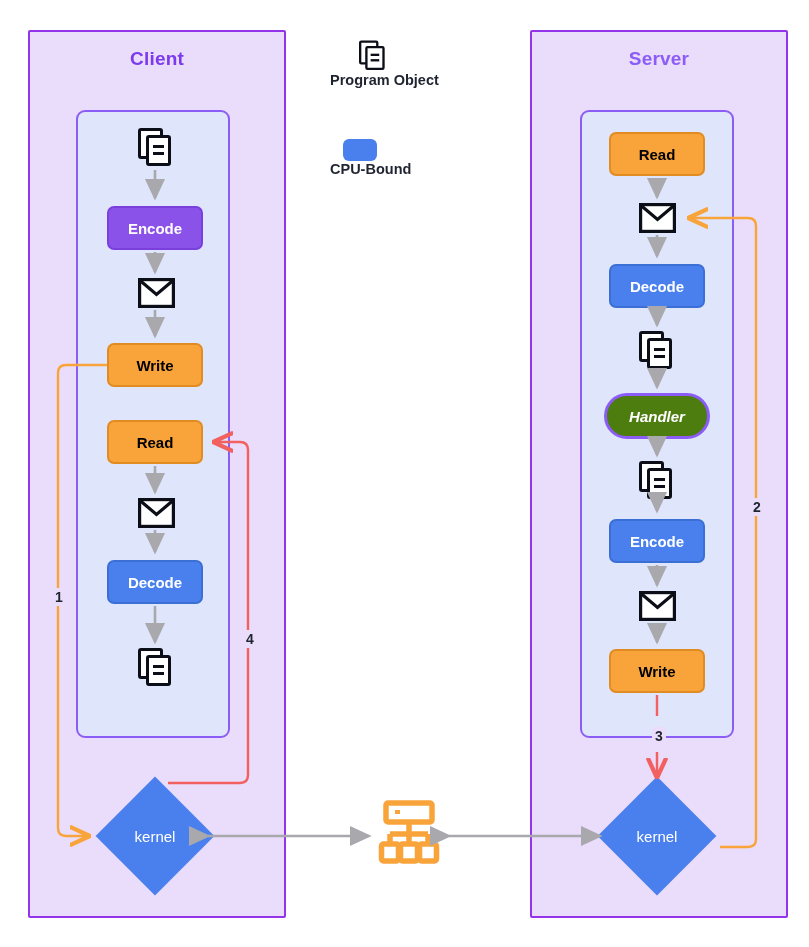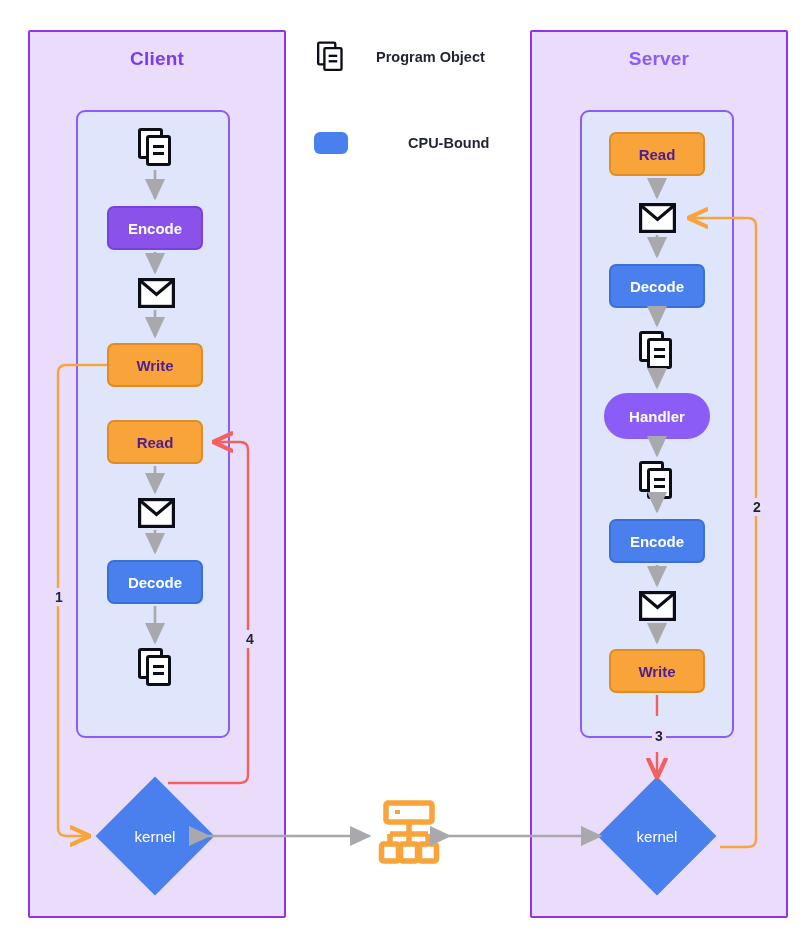--- a/index.html
+++ b/index.html
@@ -60,32 +60,33 @@
     line-height: 1;
   }
   .node.cpu {
     background: #4a80ee;
     border: 2px solid #3b6fd4;
     color: #ffffff;
   }
   .node.io {
     background: #f8a43a;
     border: 2px solid #e08c22;
-    color: #4c1d95;
+    color: #000000;
   }
   .node.encode-client {
     background: #8b52ea;
     border: 2px solid #7a3fdd;
     color: #ffffff;
   }
   .node.handler {
-    background: #8b5cf6;
+    background: #4d7c0f;
     border: 3px solid #8b5cf6;
     color: #ffffff;
     border-radius: 40px;
+    font-style: italic;
   }
 
   
   .kernel {
     position: absolute;
     width: 118px;
     height: 118px;
   }
   .kernel .dia {
     position: absolute;
@@ -115,20 +116,21 @@
   }
   .icon svg { display: block; }
 
   
   .legend { position: absolute; }
   .legend-row {
     position: absolute;
     display: flex;
     align-items: center;
     height: 34px;
+    flex-direction: column;
   }
   .legend-swatch-wrap {
     width: 46px;
     display: flex;
     align-items: center;
     justify-content: center;
   }
   .legend-chip {
     width: 34px;
     height: 22px;
@@ -290,21 +292,21 @@
           <rect x="1.5" y="1.5" width="22" height="28" rx="1.5" fill="#fff" stroke="#0b0d17" stroke-width="3"></rect>
           <rect x="9.5" y="8.5" width="22" height="28" rx="1.5" fill="#fff" stroke="#0b0d17" stroke-width="3"></rect>
           <rect x="15" y="17" width="11" height="3" fill="#0b0d17"></rect>
           <rect x="15" y="24" width="11" height="3" fill="#0b0d17"></rect>
         </svg>
       </span>
       <span class="legend-label">Program Object</span>
     </div>
 
 
-    <div class="legend-row" style="left:0; top:86px;gap:32px;">
+    <div class="legend-row" style="left:0; top:99px;">
       <span class="legend-swatch-wrap">
         <span class="legend-chip cpu"></span>
       </span>
       <span class="legend-label">CPU-Bound</span>
     </div>
 
   </div>
 
   <svg id="links">
     <defs>

